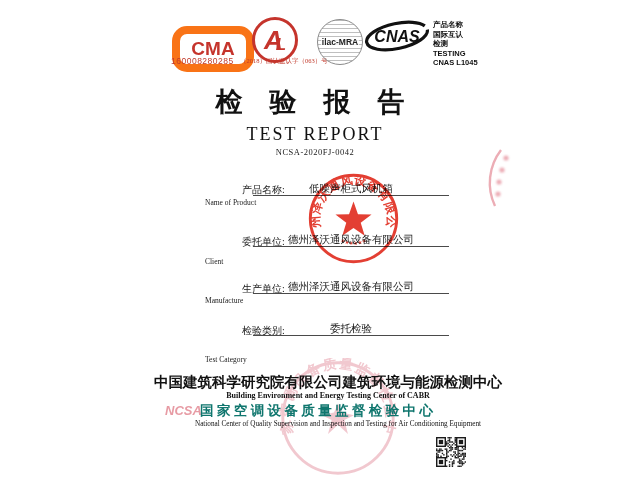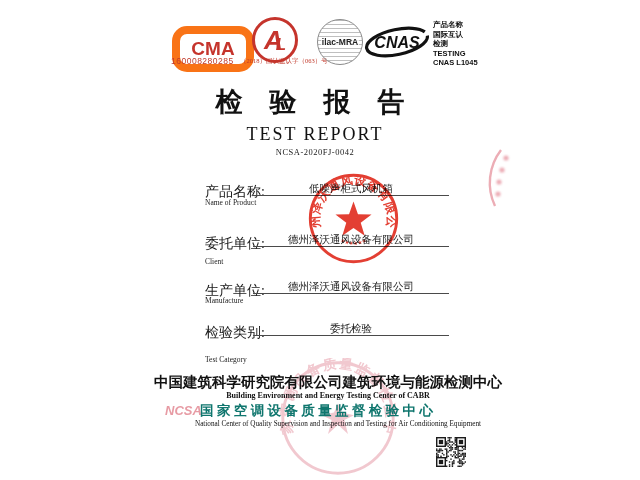--- a/index.html
+++ b/index.html
@@ -15,31 +15,31 @@
   .cma-number{left:171px;top:56px;font-size:8.5px;color:#c0392b;letter-spacing:0.5px;font-family:"Liberation Sans",sans-serif;}
   .cal-circle{left:252px;top:17px;width:40px;height:40px;border:3px solid #c5342c;border-radius:50%;
               display:flex;align-items:center;justify-content:center;}
   .cal-a{font-family:"Liberation Sans",sans-serif;font-weight:bold;font-style:italic;font-size:26px;color:#c5342c;line-height:1;}
   .cal-l{font-family:"Liberation Sans",sans-serif;font-weight:bold;font-style:italic;font-size:17px;color:#c5342c;line-height:1;margin-left:-7px;margin-top:8px;}
   .cal-caption{left:240px;top:57px;font-size:6.5px;color:#c0392b;}
   .ilac-circle{left:317px;top:19px;width:44px;height:44px;border:1px solid #8a8a8a;border-radius:50%;overflow:hidden;
                background:repeating-linear-gradient(180deg,#bfbfbf 0 1px,transparent 1px 4px);
                display:flex;align-items:center;justify-content:center;}
   .ilac-label{font-family:"Liberation Sans",sans-serif;font-weight:bold;font-size:8.5px;color:#222;background:rgba(255,255,255,.75);padding:0 1px;}
-  .cnas-box{left:364px;top:26px;width:66px;height:32px;}
+  .cnas-box{left:364px;top:20px;width:66px;height:32px;}
   .cnas-lines{left:433px;top:20px;line-height:9.5px;font-size:7.5px;font-weight:bold;
               font-family:"Liberation Sans",sans-serif;color:#111;}
 
   
   .title-zh{left:155px;top:84px;width:310px;text-align:center;font-size:27px;font-weight:bold;color:#111;}
   .title-en{left:165px;top:124px;width:300px;text-align:center;font-size:18px;letter-spacing:2px;color:#111;}
   .report-no{left:165px;top:147px;width:300px;text-align:center;font-size:8.5px;letter-spacing:0.5px;color:#222;}
 
   
-  .fld-zh{font-size:14px;color:#1a1a1a;}
+  .fld-zh{font-size:10px;color:#1a1a1a;margin-left:37px;}
   .fld-en{font-size:7.5px;color:#1a1a1a;}
   .fld-line{width:196px;border-bottom:1px solid #4a4a4a;}
   .fld-value{width:196px;text-align:center;font-size:10.5px;color:#1a1a1a;}
 
   
   .stamp{mix-blend-mode:multiply;pointer-events:none;}
   .company-stamp{left:306px;top:171px;width:95px;height:95px;opacity:.9;}
   .center-stamp{left:278px;top:358px;width:120px;height:120px;opacity:.32;}
   .edge-stamp{left:480px;top:144px;width:40px;height:72px;opacity:.7;}
   .edge-blur{filter:blur(0.8px);}

